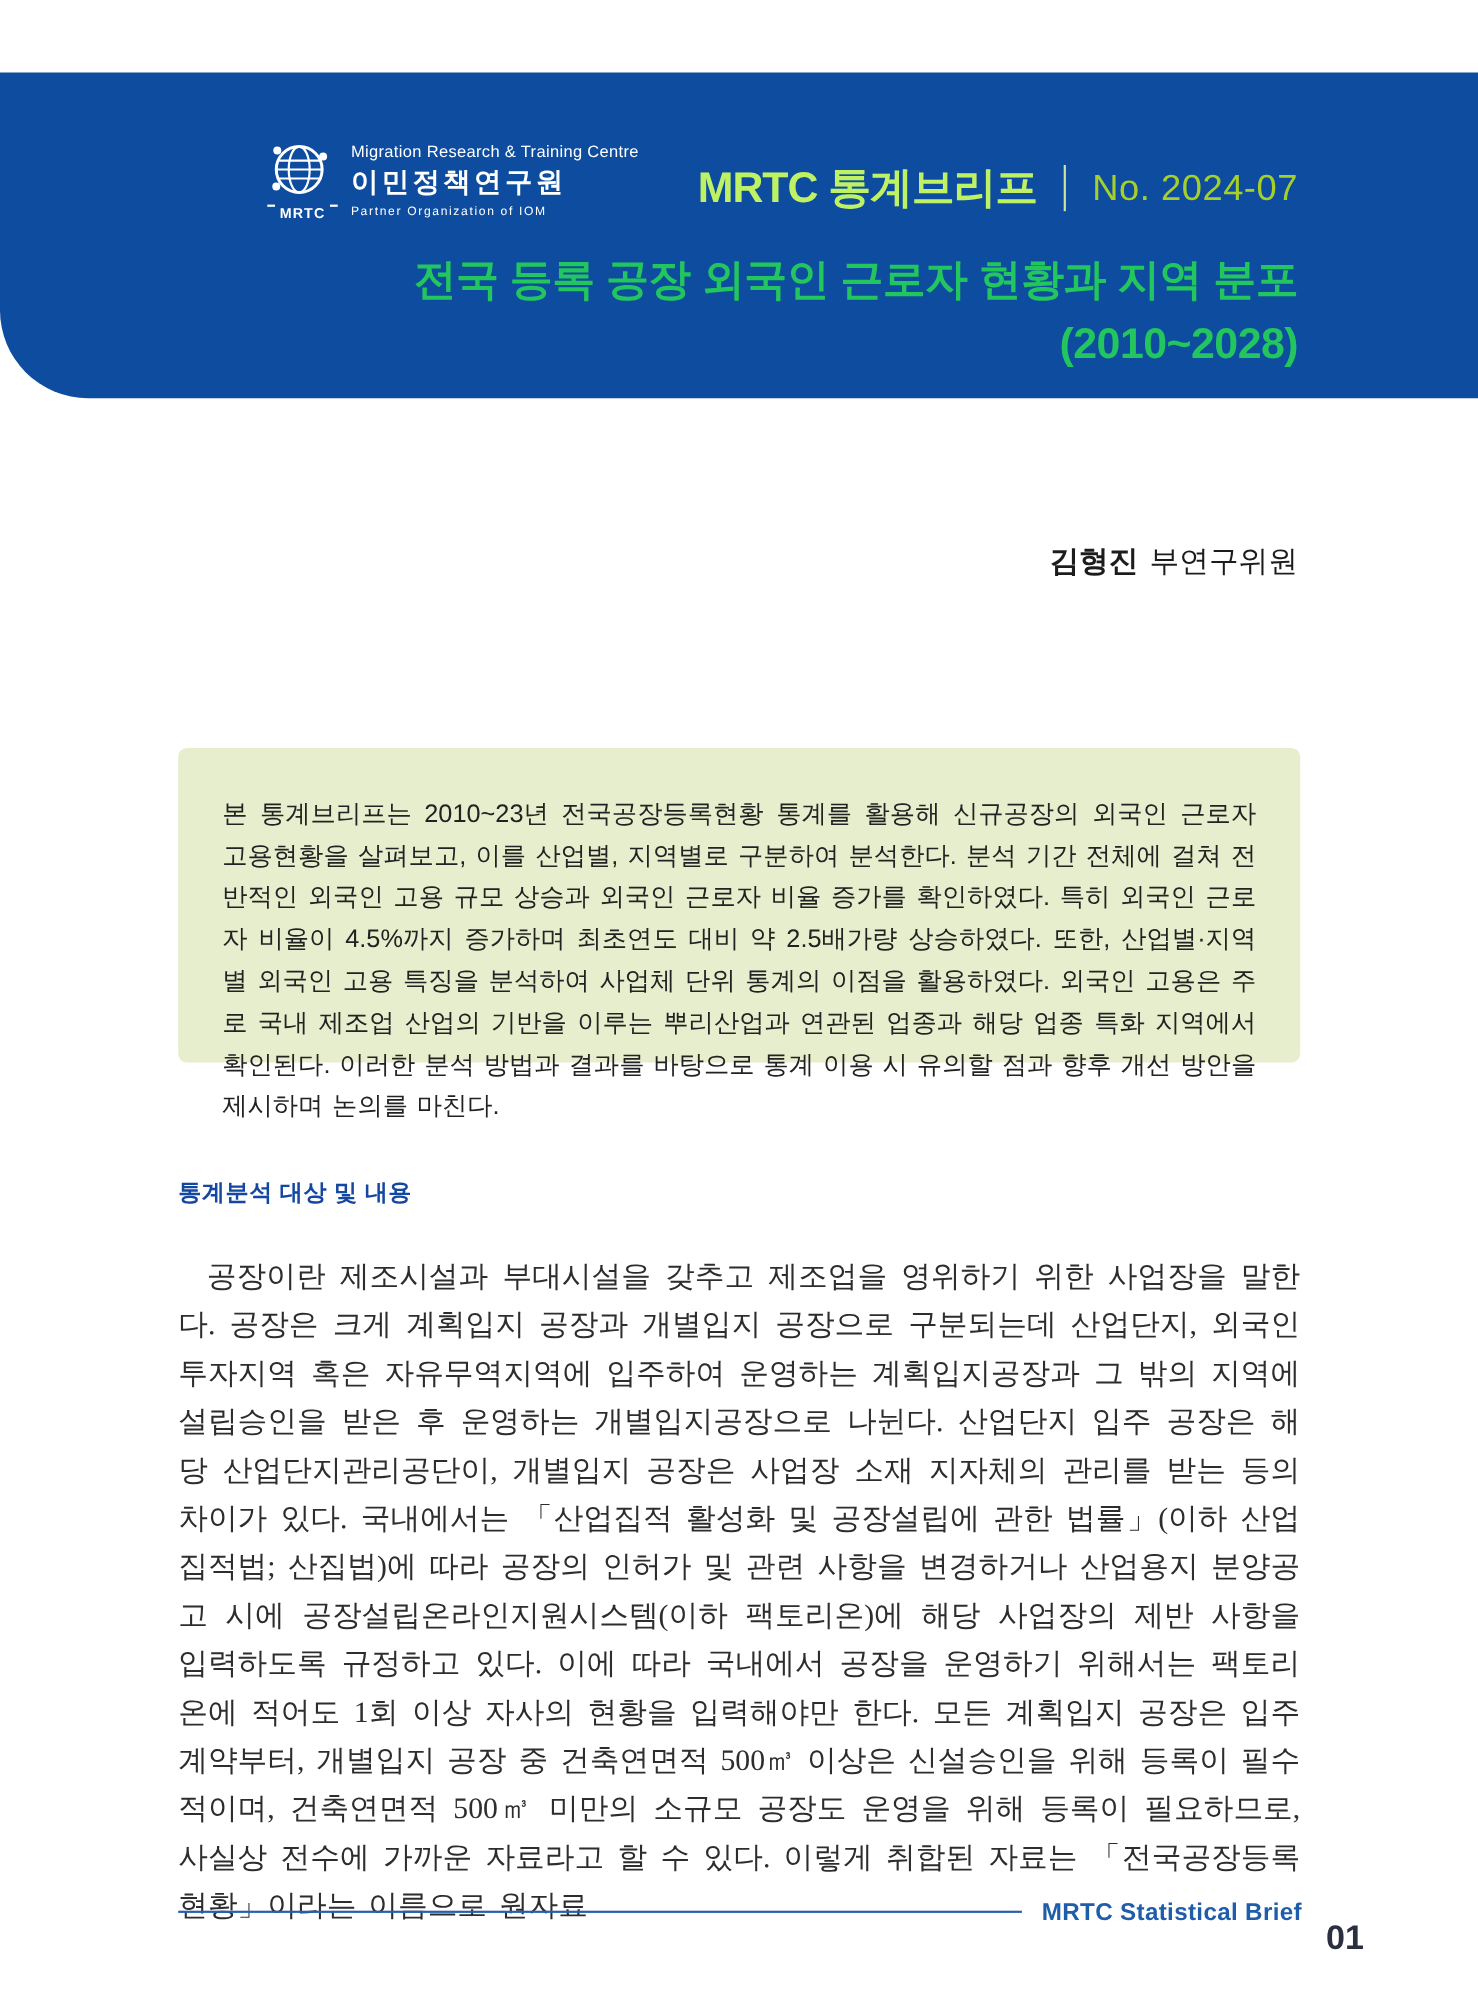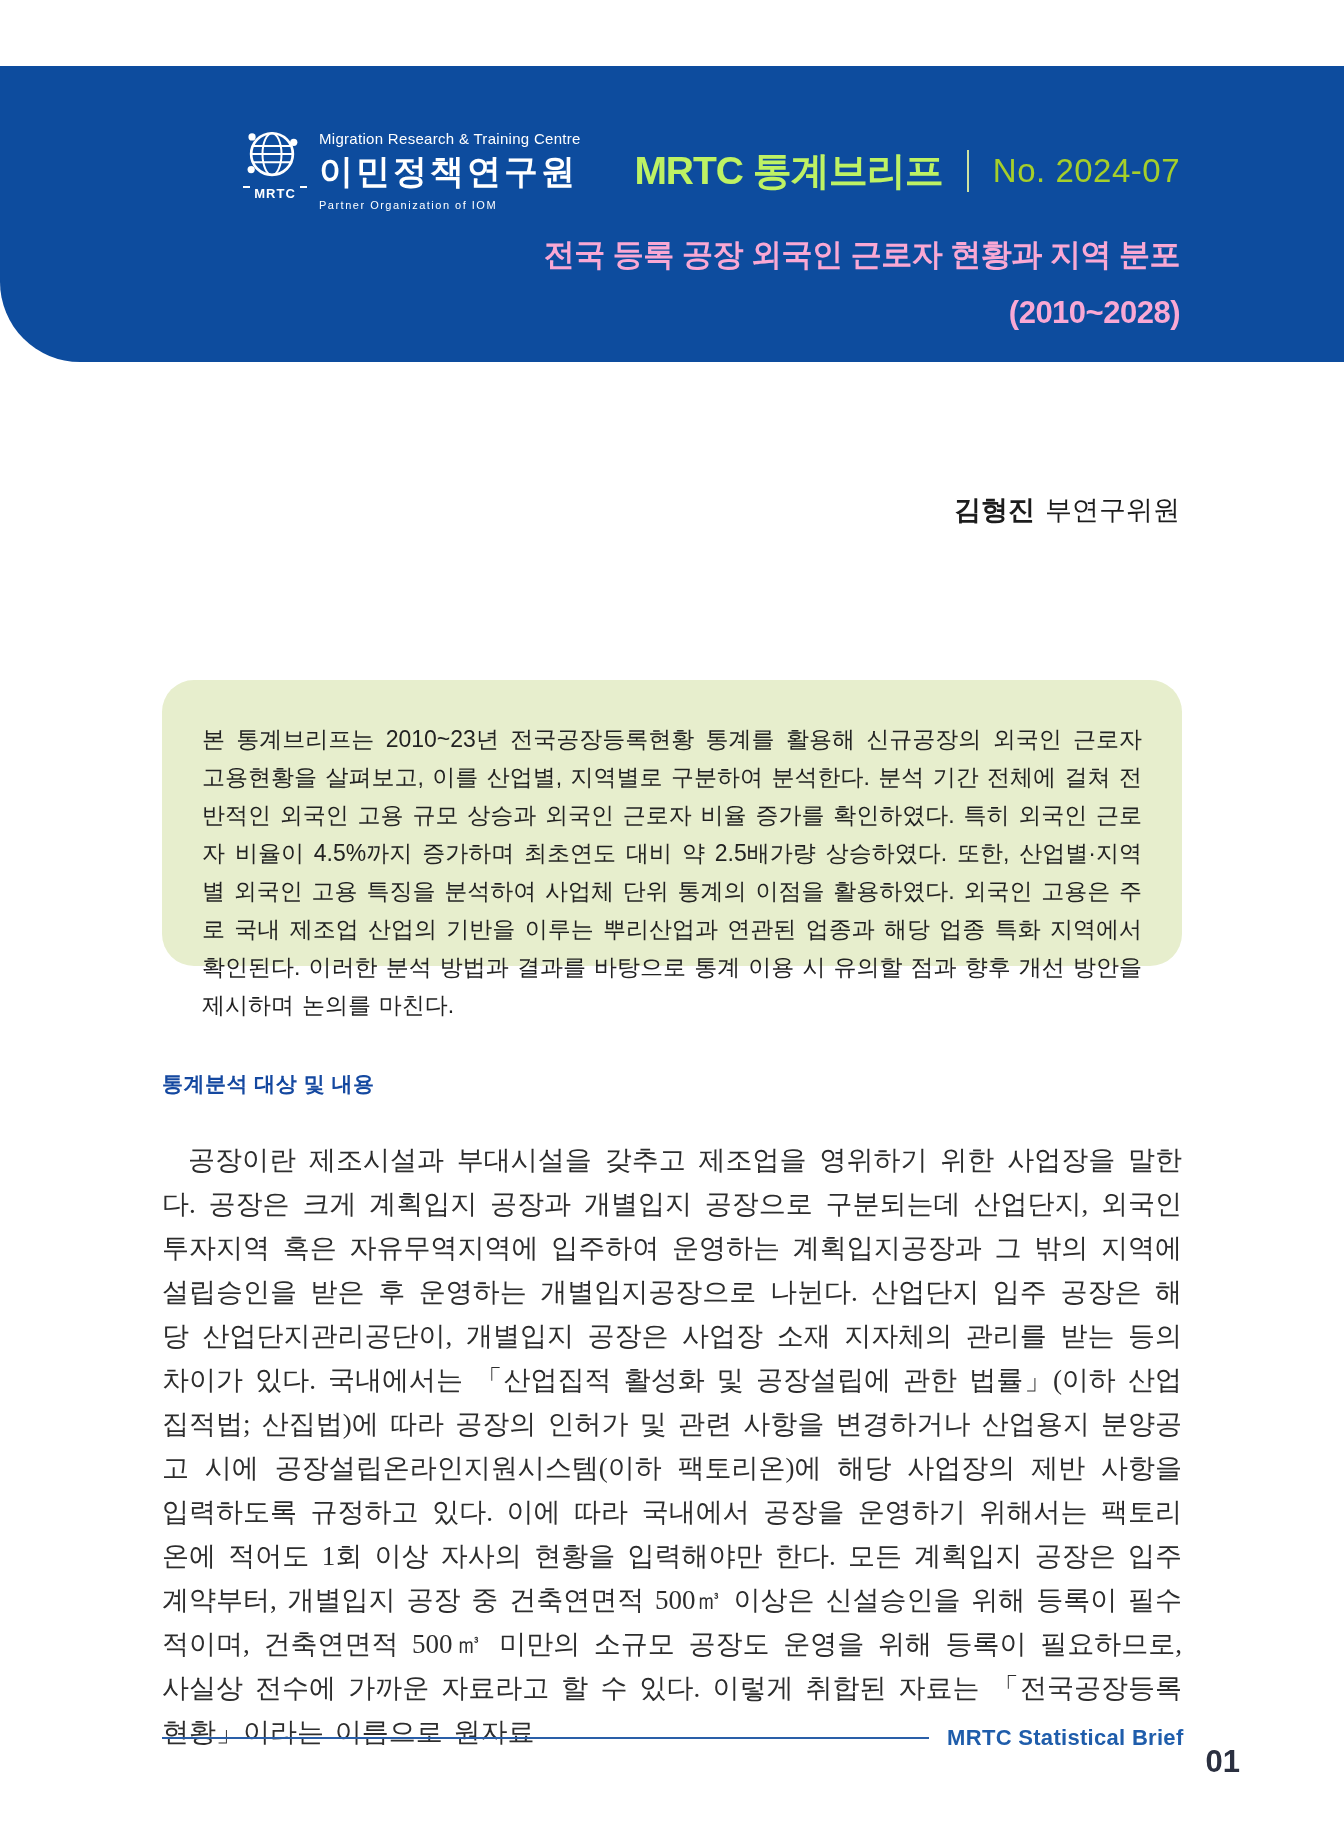--- a/index.html
+++ b/index.html
@@ -17,49 +17,49 @@
   .globe-wrap { position:absolute; left:0; top:2px; width:64px; text-align:center; }
   .globe-wrap svg { display:block; }
   .logo-mrtc {
     margin-top:2px; display:flex; color:#ffffff;
     font-size:13px; font-weight:700; letter-spacing:1px;
   }
   .logo-mrtc .rule { flex:1; height:2px; background:#ffffff; }
   .logo-mrtc .txt { padding:0 4px; }
   .org-text { position:absolute; left:76px; top:6px; color:#ffffff; white-space:nowrap; }
   .org-en { font-size:15px; font-weight:400; letter-spacing:0.3px; }
-  .org-kr { font-size:34px; font-weight:800; letter-spacing:3px; margin-top:2px; }
+  .org-kr { font-size:25px; font-weight:800; letter-spacing:3px; margin-top:2px; }
   .org-sub { font-size:11px; font-weight:300; letter-spacing:1.5px; margin-top:4px; }
 
   .brand-line {
     position:absolute; top:78px; right:164px;
     display:flex; align-items:center; gap:24px; white-space:nowrap;
   }
   .brief-label { color:#bef264; font-size:39px; font-weight:700; letter-spacing:-1px; }
   .issue-divider { width:2px; height:42px; background:#cfe3a0; }
   .issue-no { color:#a6cf2a; font-size:33px; font-weight:400; letter-spacing:0.5px; }
 
   .report-title {
     position:absolute; top:160px; right:164px; text-align:right;
-    color:#f9a8d4; font-size:31px; font-weight:800; line-height:58px;
+    color:#22c55e; font-size:39px; font-weight:800; line-height:58px;
     letter-spacing:-0.5px; white-space:nowrap;
   }
 
   
   .author-line {
     position:absolute; top:492px; right:164px; white-space:nowrap;
     font-family:"Liberation Serif", serif; font-size:27px; color:#1c1c1c;
   }
   .author-name { font-weight:700; margin-right:10px; }
   .author-title { font-weight:400; }
 
   
   .abstract-box {
     position:absolute; top:680px; left:162px; width:1020px; height:286px;
-    box-sizing:border-box; background:#e7eecd; border-radius:32px;
+    box-sizing:border-box; background:#e7eecd; border-radius:8px;
     padding:40px 40px 0 40px;
   }
   .abstract-text {
     font-size:23px; line-height:38px; color:#222222;
     text-align:justify; word-spacing:1.5px;
   }
 
   
   .section-heading {
     position:absolute; top:1070px; left:162px;

